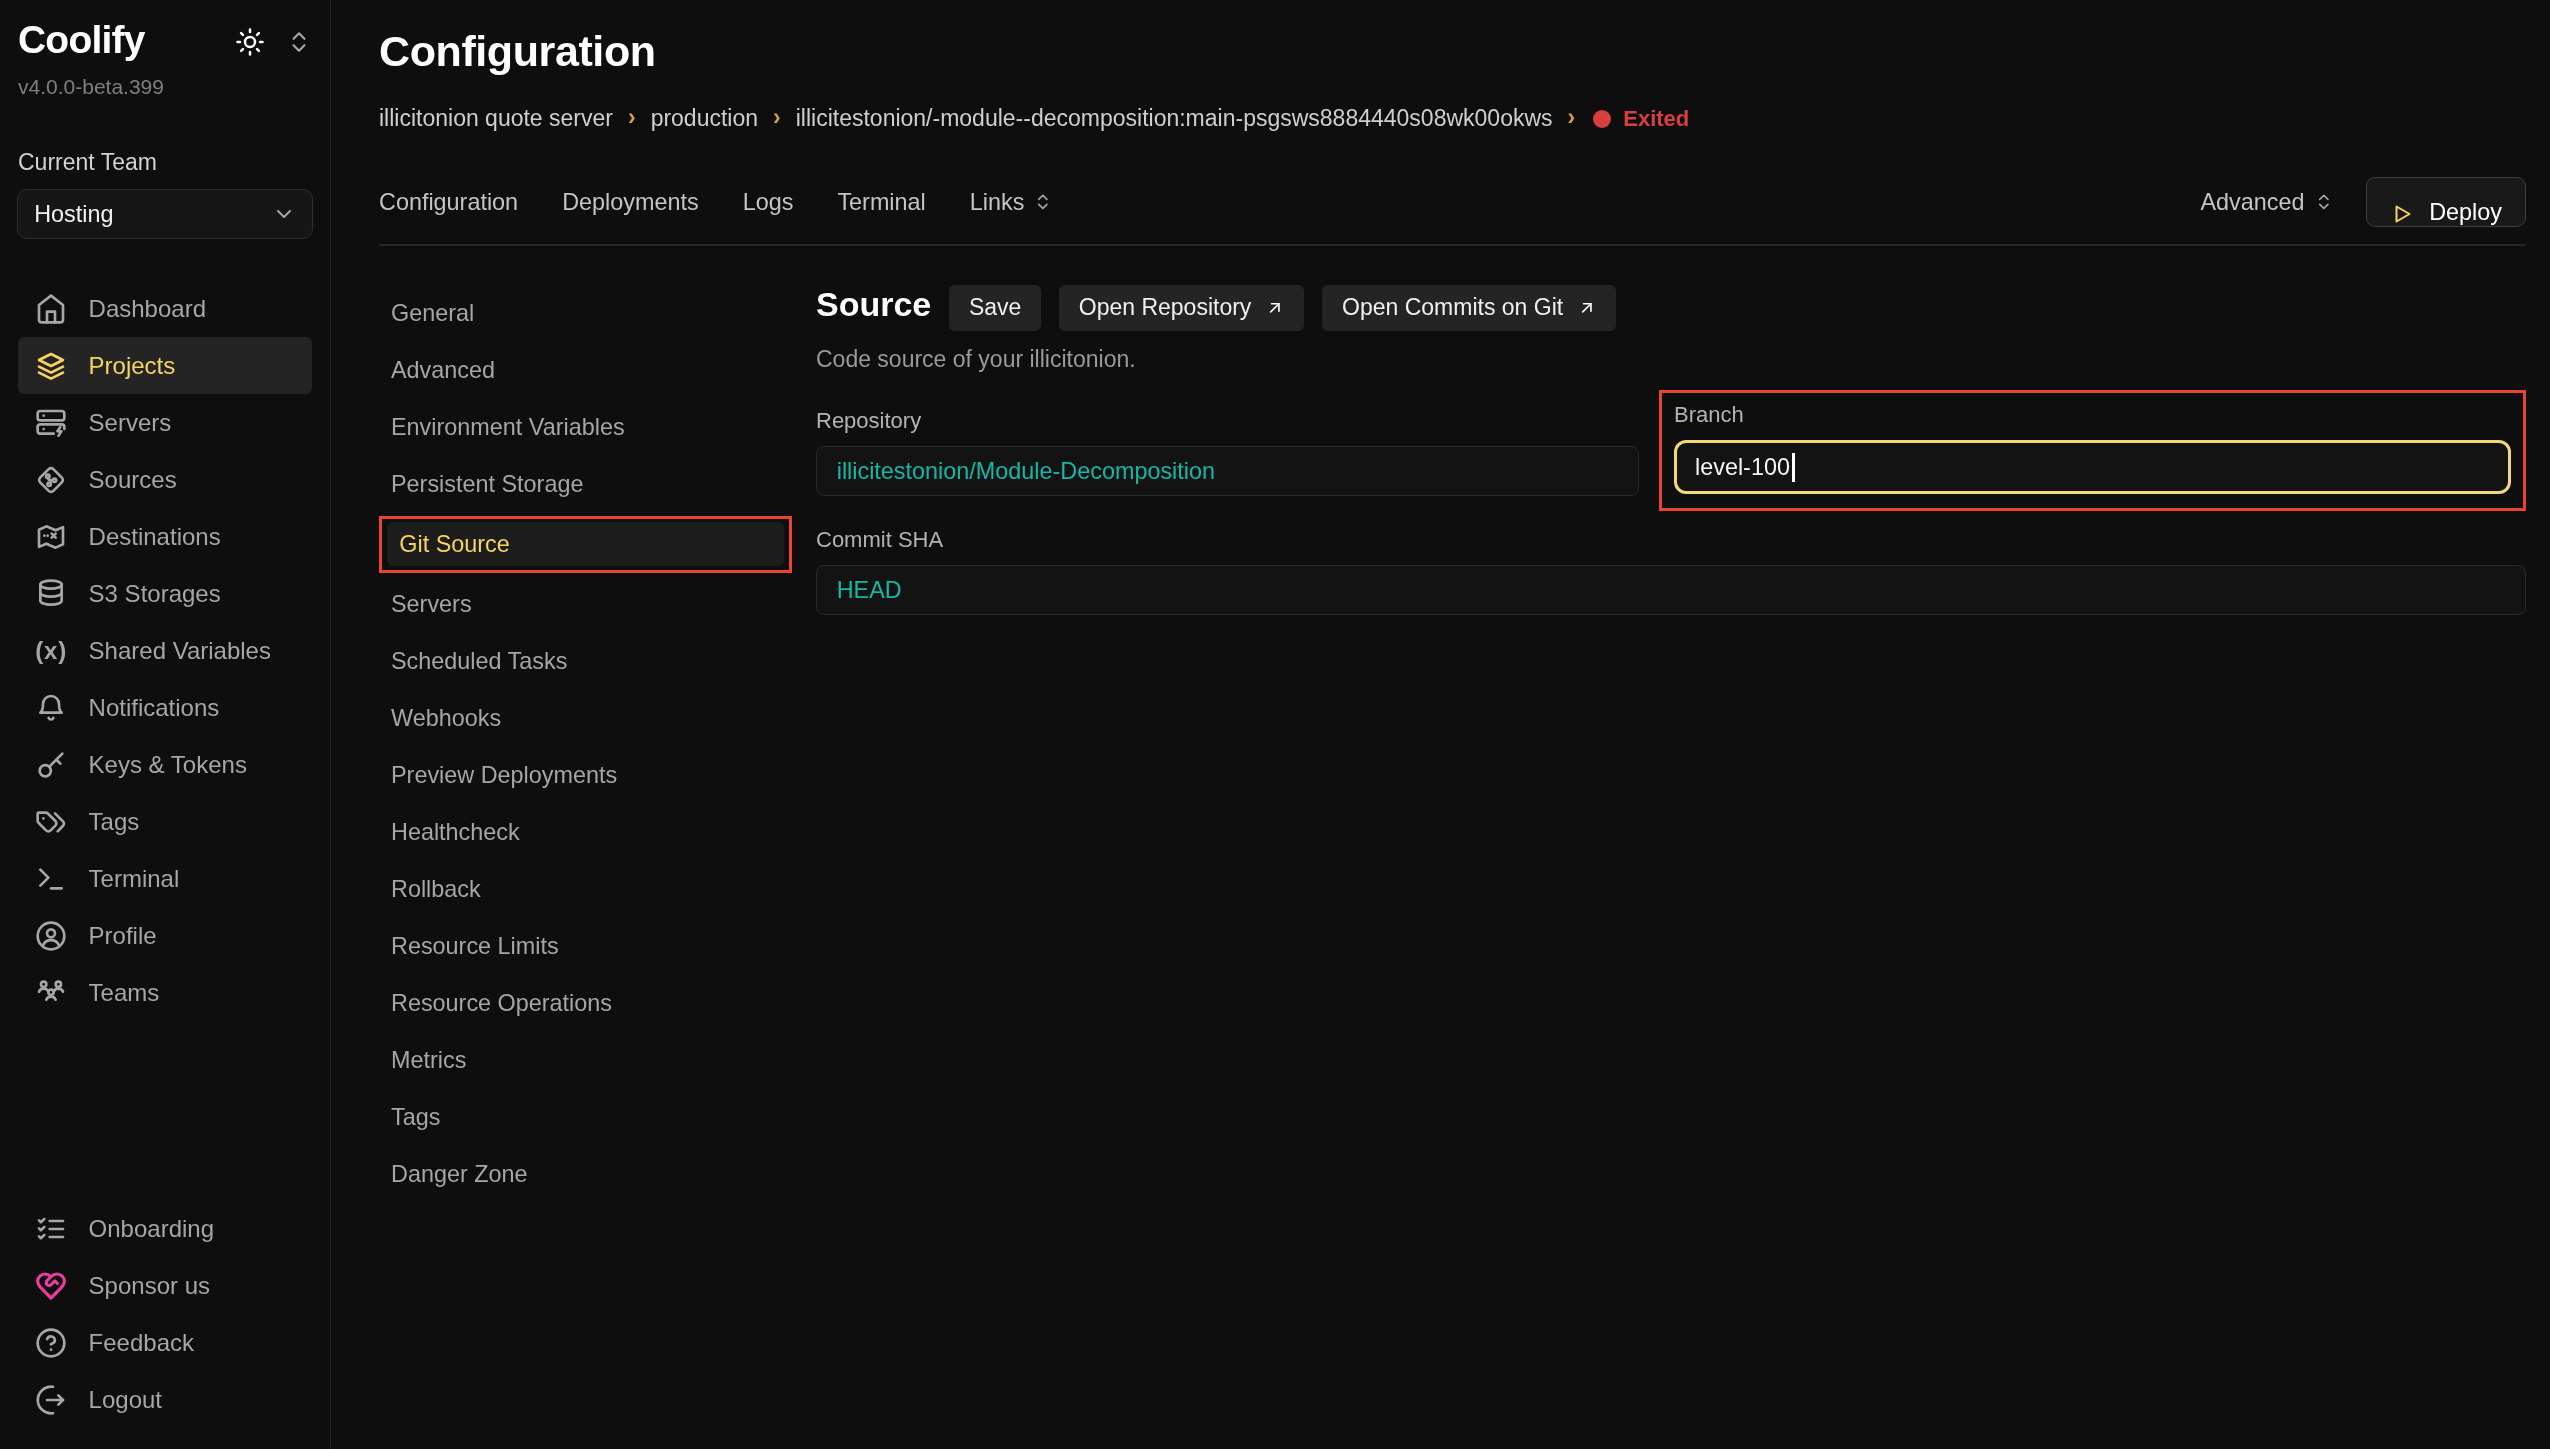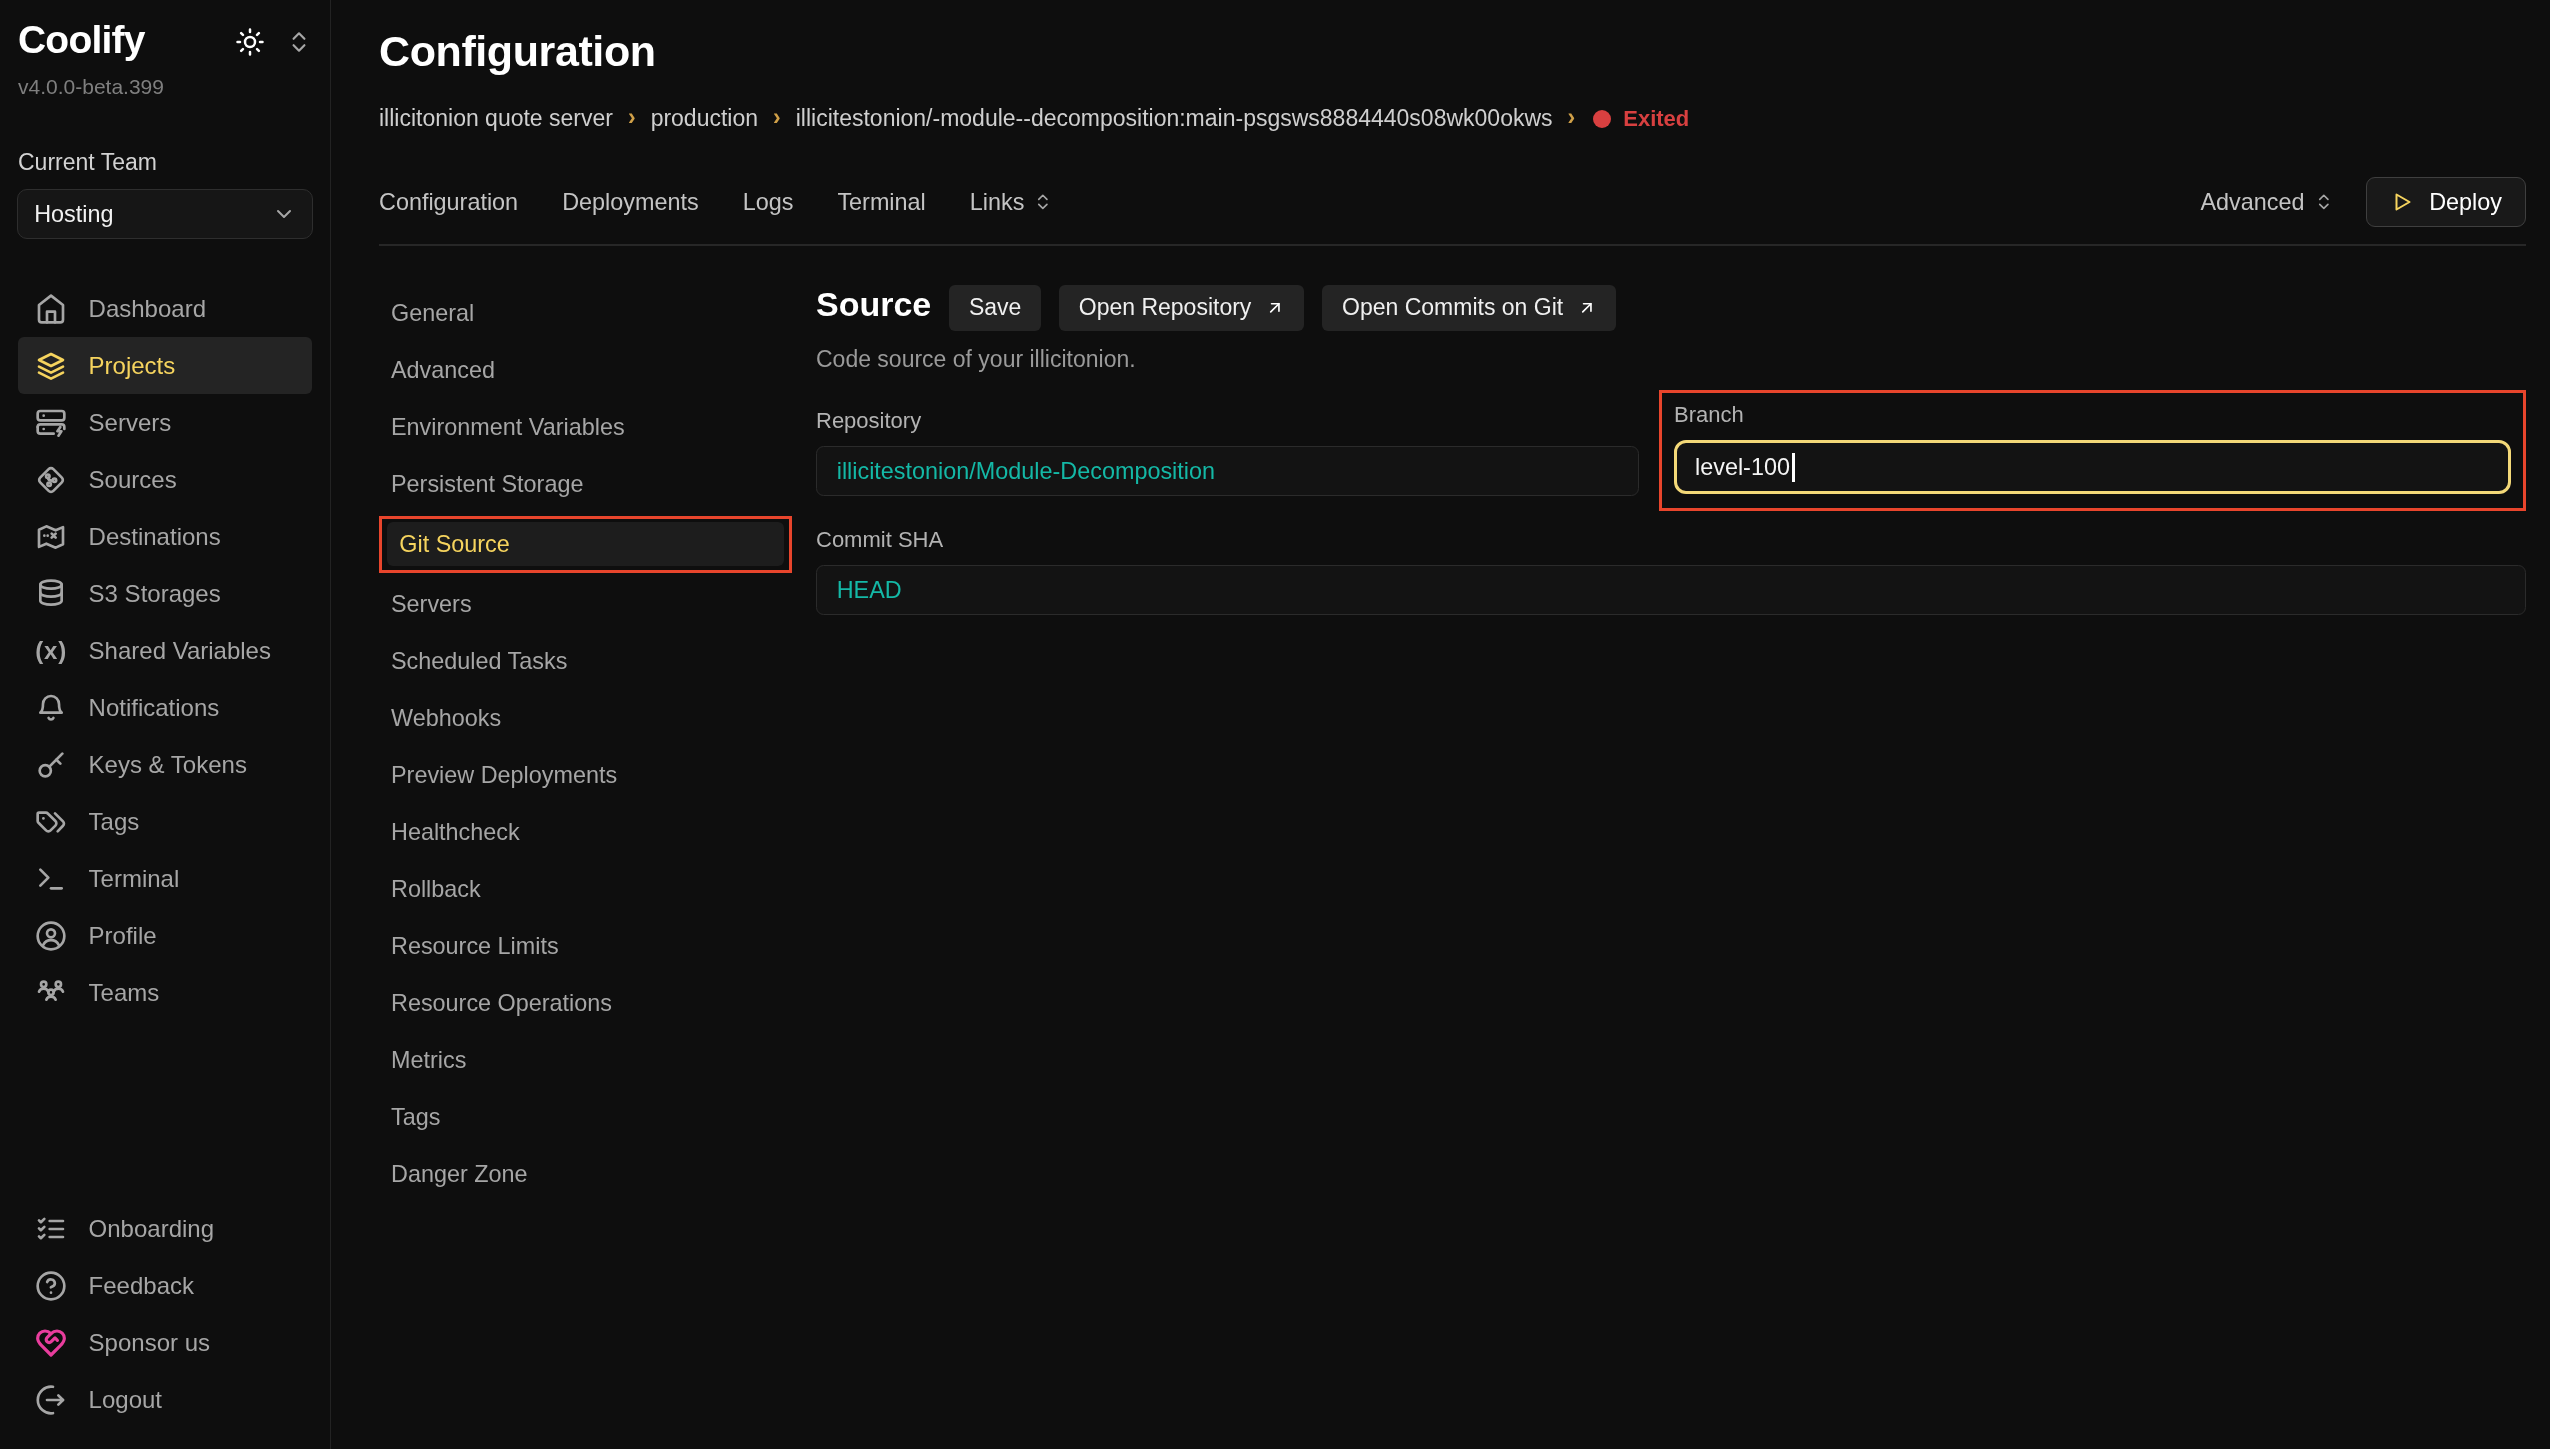--- a/index.html
+++ b/index.html
@@ -52,21 +52,21 @@
   .crumb-sep { color:#d0a048; font-size:23px; font-weight:700; transform:translateY(-1.5px); }
   .status { display:flex; align-items:center; gap:12px; margin-left:3px; }
   .status-dot { width:18px; height:18px; border-radius:50%; background:#d84040; }
   .status-text { color:#d84040; font-weight:700; font-size:22px; }
 
   .tabbar { display:flex; align-items:center; margin-top:45px; padding-bottom:16.6px; border-bottom:2.3px solid #272727; }
   .tab { color:#c4c4c4; text-decoration:none; font-size:23.4px; margin-right:44px; display:flex; align-items:center; gap:9px; cursor:pointer; }
   .tab-right { margin-left:auto; display:flex; align-items:center; gap:33px; }
   .advanced-dd { display:flex; align-items:center; gap:9px; color:#c4c4c4; font-size:23.4px; cursor:pointer; }
   .deploy-btn {
-    display:flex; align-items:center; gap:15px; height:50px; padding:0 23px;
+    display:flex; align-items:flex-end; gap:15px; height:50px; padding:0 23px;
     background:#191919; border:1.5px solid #3f3f3f; border-radius:9px;
     color:#ffffff; font-size:23.4px; cursor:pointer;
   }
 
   .content-row { display:flex; margin-top:39px; min-height:0; }
   .subnav { width:413px; min-width:413px; display:flex; flex-direction:column; }
   .subnav a {
     display:block; padding:15px 12px; color:#a6a6a6; text-decoration:none;
     font-size:23.4px; border-radius:6px; cursor:pointer;
   }
@@ -278,36 +278,36 @@
               <path d="m3 5.5 1.4 1.4L7 4.4"></path>
               <path d="m3 11.5 1.4 1.4L7 10.4"></path>
               <path d="m3 17.5 1.4 1.4L7 16.4"></path>
               <path d="M11 6h10M11 12h10M11 18h10"></path>
             </svg>
           </span>
         <span>Onboarding</span>
       </a>
       <a class="menu-item">
         <span class="ico">
+            <svg class="lu pink" width="32" height="32" viewBox="0 0 24 24" style="stroke-width:2.4">
+              <path d="M19 14c1.5-1.46 3-3.2 3-5.5A5.5 5.5 0 0 0 16.5 3c-1.76 0-3 .5-4.5 2-1.5-1.5-2.74-2-4.5-2A5.5 5.5 0 0 0 2 8.5c0 2.3 1.5 4.05 3 5.5l7 7z"></path>
+              <path d="M12 5 9.04 7.96a2.17 2.17 0 0 0 3.08 3.08L15 8.2l1.8 1.8"></path>
+            </svg>
+          </span>
+        <span>Sponsor us</span>
+      </a>
+      <a class="menu-item">
+        <span class="ico">
             <svg class="lu" width="32" height="32" viewBox="0 0 24 24">
               <circle cx="12" cy="12" r="10"></circle>
               <path d="M9.1 9a3 3 0 0 1 5.8 1c0 2-3 3-3 3"></path>
               <path d="M12 17h.01"></path>
             </svg>
           </span>
         <span>Feedback</span>
-      </a>
-      <a class="menu-item">
-        <span class="ico">
-            <svg class="lu pink" width="32" height="32" viewBox="0 0 24 24" style="stroke-width:2.4">
-              <path d="M19 14c1.5-1.46 3-3.2 3-5.5A5.5 5.5 0 0 0 16.5 3c-1.76 0-3 .5-4.5 2-1.5-1.5-2.74-2-4.5-2A5.5 5.5 0 0 0 2 8.5c0 2.3 1.5 4.05 3 5.5l7 7z"></path>
-              <path d="M12 5 9.04 7.96a2.17 2.17 0 0 0 3.08 3.08L15 8.2l1.8 1.8"></path>
-            </svg>
-          </span>
-        <span>Sponsor us</span>
       </a>
       <a class="menu-item">
         <span class="ico">
             <svg class="lu" width="32" height="32" viewBox="0 0 24 24">
               <path d="M13.5 2.1a10 10 0 1 0 0 19.8"></path>
               <path d="M9 12h12"></path>
               <path d="m17.5 8.5 3.5 3.5-3.5 3.5"></path>
             </svg>
           </span>
         <span>Logout</span>

